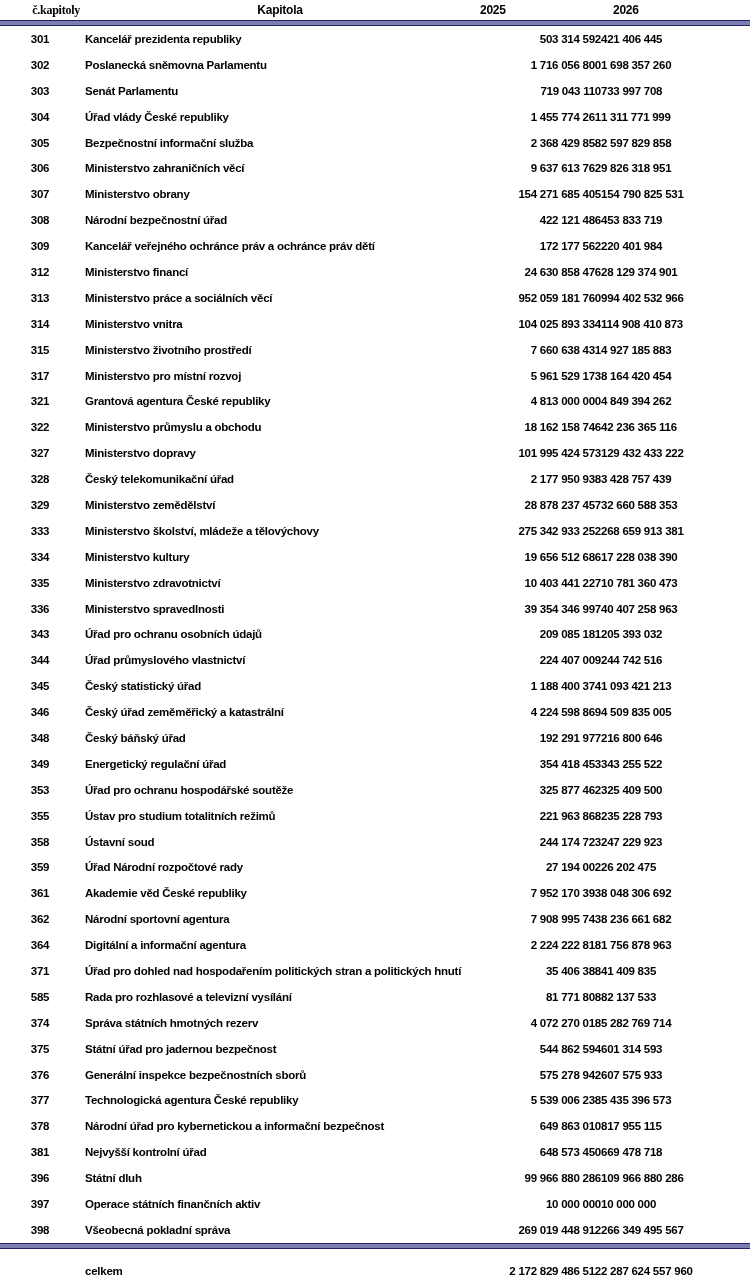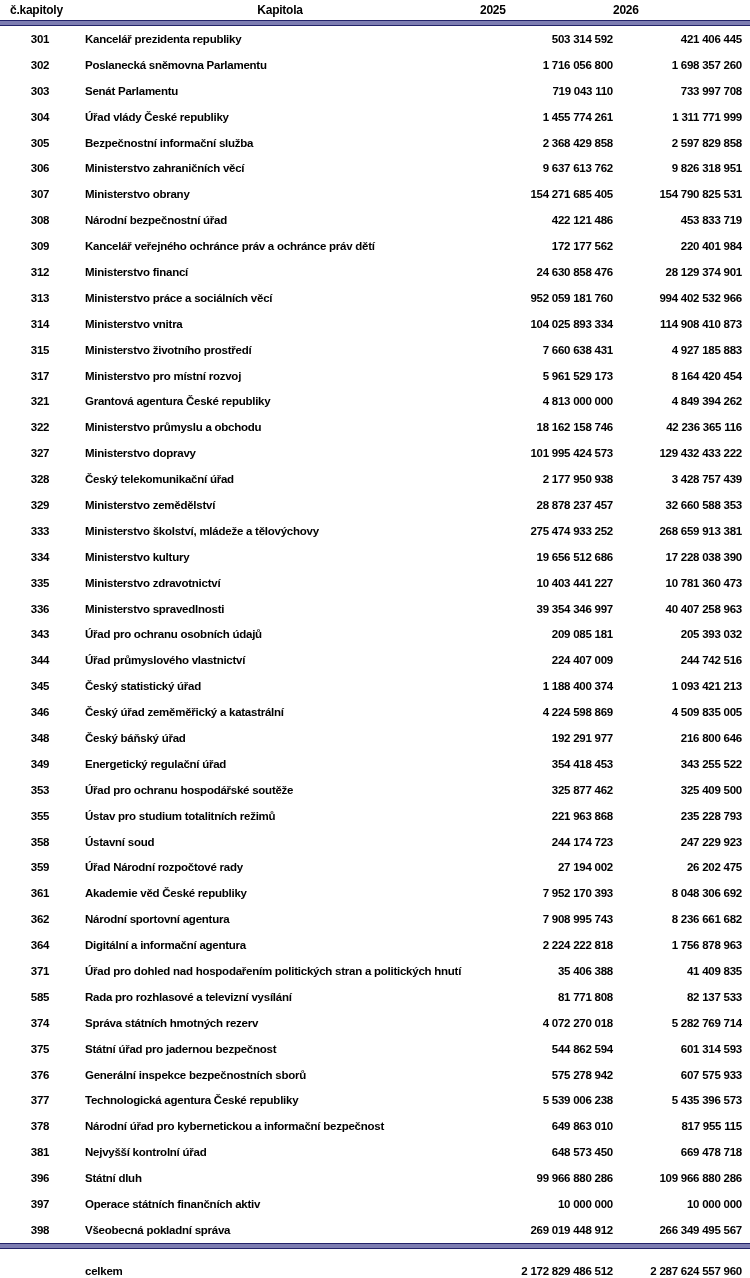--- a/index.html
+++ b/index.html
@@ -23,29 +23,29 @@
   }
   .thead{
     display:flex;align-items:center;
     height:20px;
     padding-right:8px;
     font-size:12px;
   }
   .trow{
     display:flex;align-items:center;
     height:25.9px;
-    padding-right:8px;
+    padding-right:20px;
   }
   .trow.total{height:44px;}
   .c1{flex:none;width:80px;text-align:center;}
-  .thead .c1{text-align:left;padding-left:10px;box-sizing:border-box;}
+  .thead .c1{text-align:right;padding-left:10px;box-sizing:border-box;font-family:Liberation Serif, serif;}
   .c2{flex:1;min-width:0;padding-left:5px;box-sizing:border-box;text-align:left;white-space:nowrap;}
   .thead .c2{text-align:center;padding-left:0;}
   .c3{flex:none;width:133px;text-align:right;white-space:nowrap;}
-  .c4{flex:none;width:129px;text-align:right;white-space:nowrap;}
+  .c4{flex:none;width:129px;white-space:nowrap;}
   .thead .c3,.thead .c4{text-align:left;}
   .dblrule{
     height:6px;
     box-sizing:border-box;
     background:var(--rule-mid);
     border-top:1.5px solid var(--rule);
     border-bottom:1.5px solid var(--rule);
   }
   .bottomrule{
     height:2px;
@@ -177,21 +177,21 @@
       </div>
       <div class="trow">
         <div class="c1">329</div>
         <div class="c2">Ministerstvo zemědělství</div>
         <div class="c3">28 878 237 457</div>
         <div class="c4">32 660 588 353</div>
       </div>
       <div class="trow">
         <div class="c1">333</div>
         <div class="c2">Ministerstvo školství, mládeže a tělovýchovy</div>
-        <div class="c3">275 474 933 252</div>
+        <div class="c3">275 342 933 252</div>
         <div class="c4">268 659 913 381</div>
       </div>
       <div class="trow">
         <div class="c1">334</div>
         <div class="c2">Ministerstvo kultury</div>
         <div class="c3">19 656 512 686</div>
         <div class="c4">17 228 038 390</div>
       </div>
       <div class="trow">
         <div class="c1">335</div>

